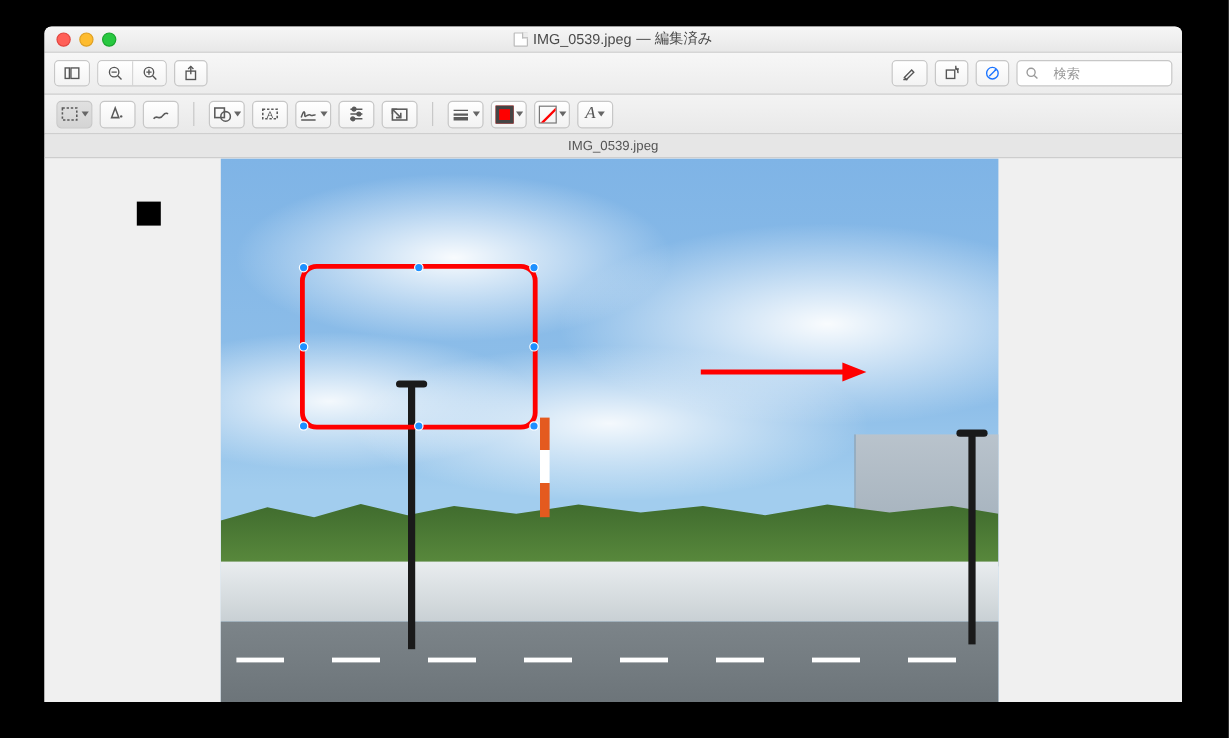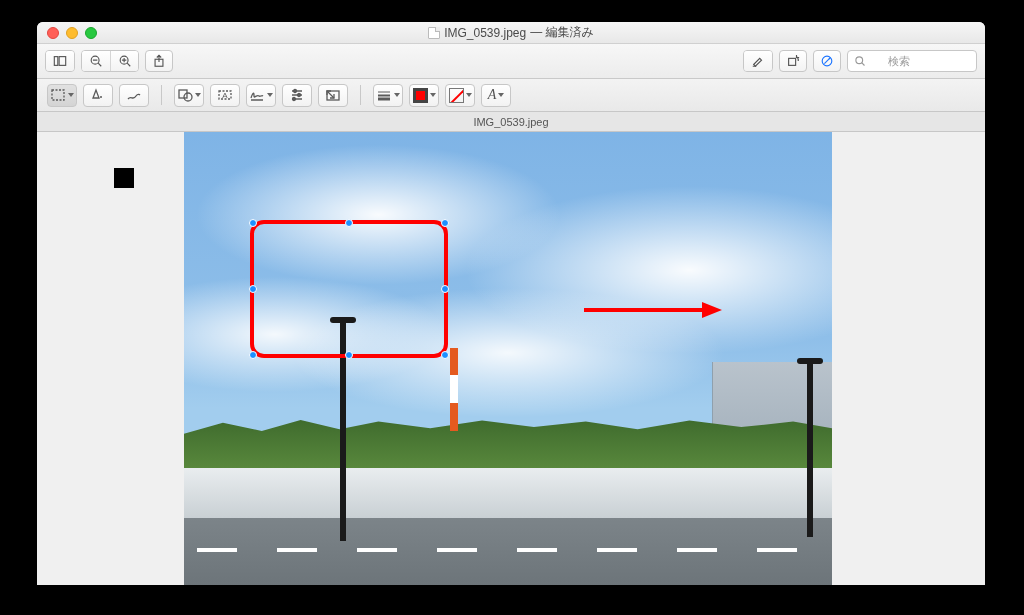--- a/index.html
+++ b/index.html
@@ -88,21 +88,21 @@
   .seg .btn + .btn { border-left:1px solid #d6d6d6;}
   .btn-single{
     border:1px solid #c7c7c7;border-radius:4px;height:22px;
   }
   .btn svg, .btn-single svg{width:14px;height:14px;stroke:#555;fill:none;stroke-width:1.3;}
   .btn-single.blue svg{stroke:#1a73ff;}
   .toolbar .spacer{flex:1;}
   .search{
     display:flex;align-items:center;
     border:1px solid #c7c7c7;border-radius:4px;height:22px;width:130px;
-    background:#fff;padding:0 6px;gap:22px;color:#999;font-size:11px;
+    background:#fff;padding:0 6px;gap:12px;color:#999;font-size:11px;
   }
   .search svg{width:12px;height:12px;stroke:#999;fill:none;stroke-width:1.5;}
 
   
   .markup-toolbar{
     height:33px;
     background:linear-gradient(#f3f3f3,#e9e9e9);
     border-bottom:1px solid #c7c7c7;
     display:flex;align-items:center;
     padding:0 10px;gap:6px;

